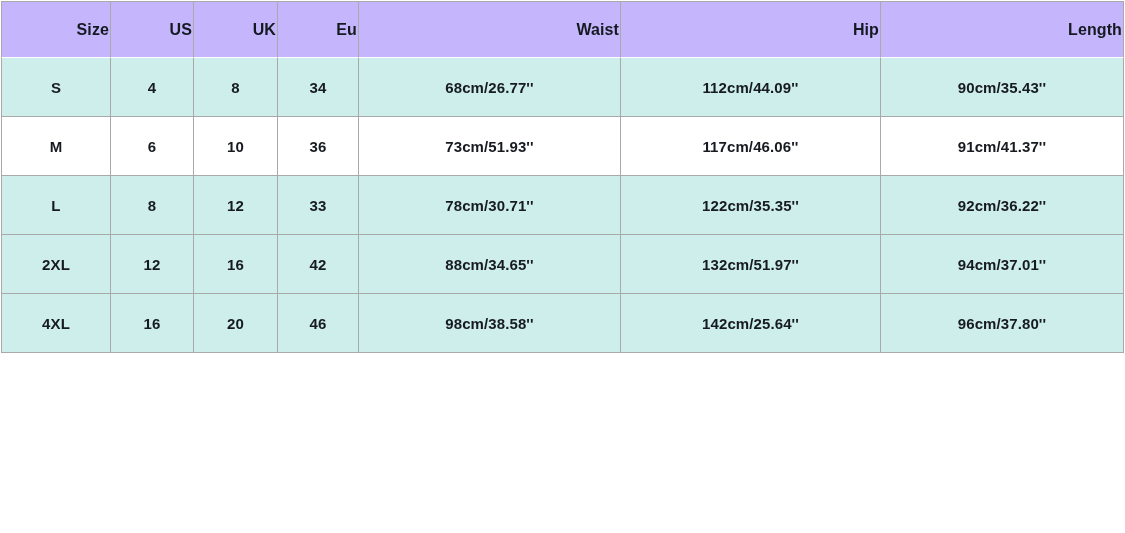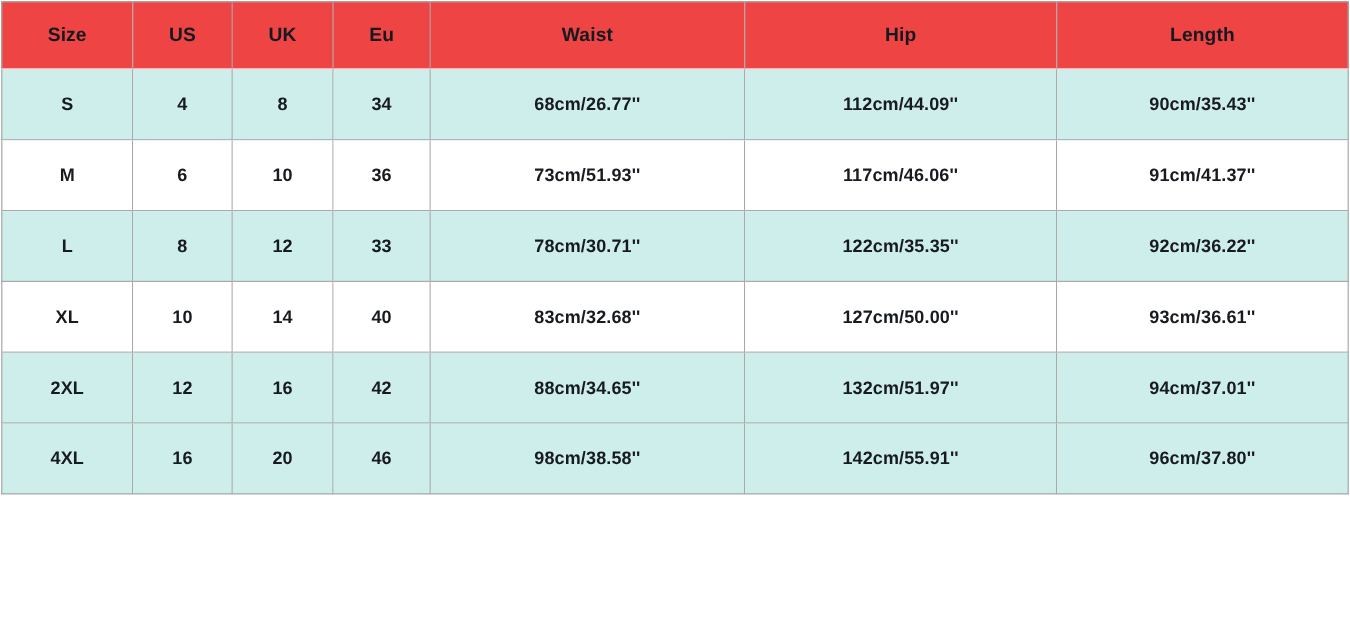--- a/index.html
+++ b/index.html
@@ -36,26 +36,27 @@
     vertical-align: middle;
     font-weight: bold;
     color: #171b20;
     letter-spacing: 0.1px;
   }
   table.size-chart tr > th:first-child,
   table.size-chart tr > td:first-child {
     border-left: 1px solid #a9a9a9;
   }
   table.size-chart thead th {
-    background: #ef4444;
+    background: #c4b5fd;
     height: 57px;
     border-top: 1px solid #a9a9a9;
     border-bottom: 1px solid #ffffff;
     font-size: 16px;
     color: #141a1f;
+    text-align: right;
   }
   table.size-chart tbody td {
     height: 59px;
     font-size: 15px;
     background: #ffffff;
   }
   table.size-chart tbody tr.stripe td {
     background: #cdeeea;
   }
   
@@ -113,42 +114,33 @@
         </tr>
         <tr class="stripe">
           <td>L</td>
           <td>8</td>
           <td>12</td>
           <td>33</td>
           <td>78cm/30.71''</td>
           <td>122cm/35.35''</td>
           <td>92cm/36.22''</td>
         </tr>
-        <tr>
-          <td>XL</td>
-          <td>10</td>
-          <td>14</td>
-          <td>40</td>
-          <td>83cm/32.68''</td>
-          <td>127cm/50.00''</td>
-          <td>93cm/36.61''</td>
-        </tr>
         <tr class="stripe">
           <td>2XL</td>
           <td>12</td>
           <td>16</td>
           <td>42</td>
           <td>88cm/34.65''</td>
           <td>132cm/51.97''</td>
           <td>94cm/37.01''</td>
         </tr>
         <tr class="stripe">
           <td>4XL</td>
           <td>16</td>
           <td>20</td>
           <td>46</td>
           <td>98cm/38.58''</td>
-          <td>142cm/55.91''</td>
+          <td>142cm/25.64''</td>
           <td>96cm/37.80''</td>
         </tr>
       </tbody>
   </table>
 </div>
 
 </body></html>

